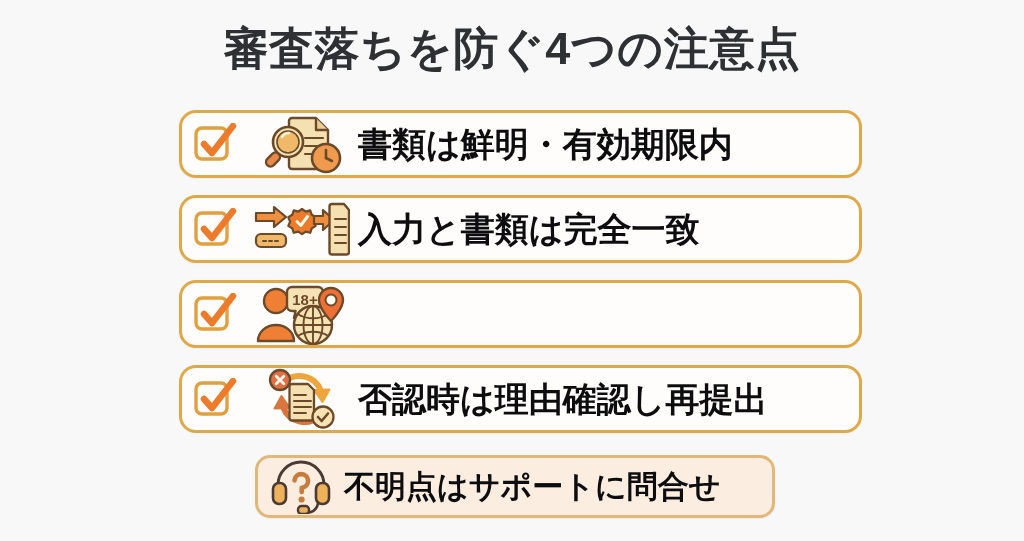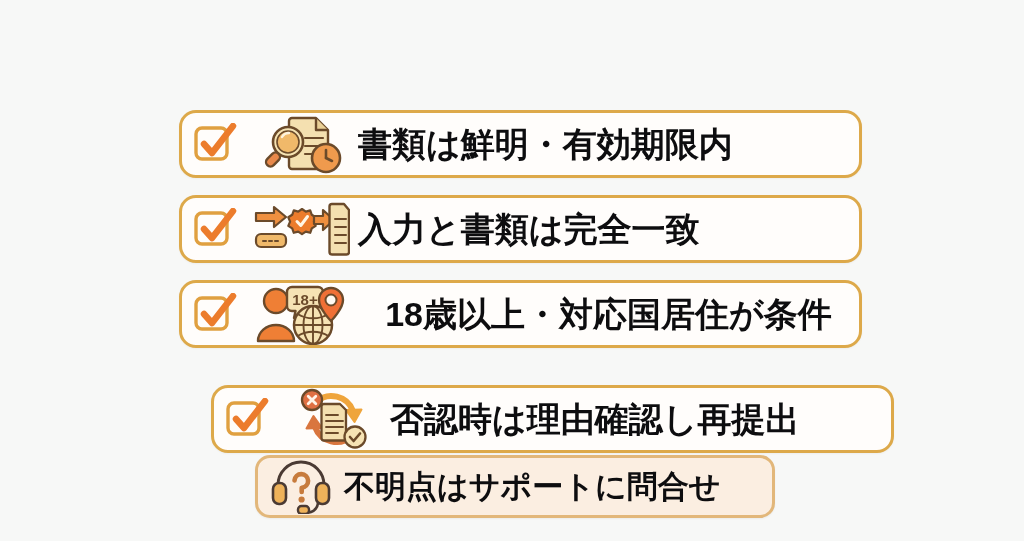--- a/index.html
+++ b/index.html
@@ -46,21 +46,21 @@
     background: #fffdfb;
     border: 3px solid #dda94a;
     border-radius: 17px;
     display: flex;
     align-items: center;
     box-shadow: 0 1px 2px rgba(0,0,0,0.04);
   }
   .card.r1 { top: 110px; }
   .card.r2 { top: 195px; }
   .card.r3 { top: 280px; text-align: center; }
-  .card.r4 { top: 385px; margin-left: 32px; }
+  .card.r4 { top: 365px; }
 
   .check-slot {
     width: 66px;
     display: flex;
     align-items: center;
     justify-content: center;
     flex: 0 0 auto;
   }
   .icon-slot {
     width: 108px;
@@ -112,20 +112,21 @@
     white-space: nowrap;
   }
 
   svg { display: block; }
 </style>
 </head>
 <body>
 
 <div id="infographic">
 
+  <div class="title">審査落ちを防ぐ4つの注意点</div>
 
   <div class="card r2">
     <div class="check-slot">
       <svg width="44" height="42" viewBox="0 0 44 42" aria-hidden="true">
         <rect x="3" y="5" width="31" height="31" rx="6" ry="6" fill="#fffdfb" stroke="#e0a040" stroke-width="3.4"></rect>
         <path d="M11 21 L19 30 L40 3" fill="none" stroke="#ec7c2c" stroke-width="6.5" stroke-linecap="round" stroke-linejoin="round"></path>
       </svg>
     </div>
     <div class="icon-slot">
       <svg width="96" height="56" viewBox="0 0 96 56" aria-hidden="true">
@@ -199,21 +200,20 @@
           <line x1="38" y1="42" x2="76" y2="42"></line>
           <line x1="57" y1="23" x2="57" y2="61"></line>
           <ellipse cx="57" cy="42" rx="9.5" ry="19"></ellipse>
           <path d="M41.5 31 a30 30 0 0 0 31 0"></path>
           <path d="M41.5 53 a30 30 0 0 1 31 0"></path>
         </g>
         <path d="M75 5 a12 12 0 0 1 12 12 c0 9 -12 21 -12 21 s-12 -12 -12 -21 a12 12 0 0 1 12 -12 z" fill="#ef7036" stroke="#6b4a2a" stroke-width="2.4" stroke-linejoin="round"></path>
         <circle cx="75" cy="17" r="5.5" fill="#fffaf2" stroke="#6b4a2a" stroke-width="2"></circle>
       </svg>
     </div>
-    <div class="label">18歳以上・対応国居住が条件</div>
   </div>
 
   <div class="card r4">
     <div class="check-slot">
       <svg width="44" height="42" viewBox="0 0 44 42" aria-hidden="true">
         <rect x="3" y="5" width="31" height="31" rx="6" ry="6" fill="#fffdfb" stroke="#e0a040" stroke-width="3.4"></rect>
         <path d="M11 21 L19 30 L40 3" fill="none" stroke="#ec7c2c" stroke-width="6.5" stroke-linecap="round" stroke-linejoin="round"></path>
       </svg>
     </div>
     <div class="icon-slot">

